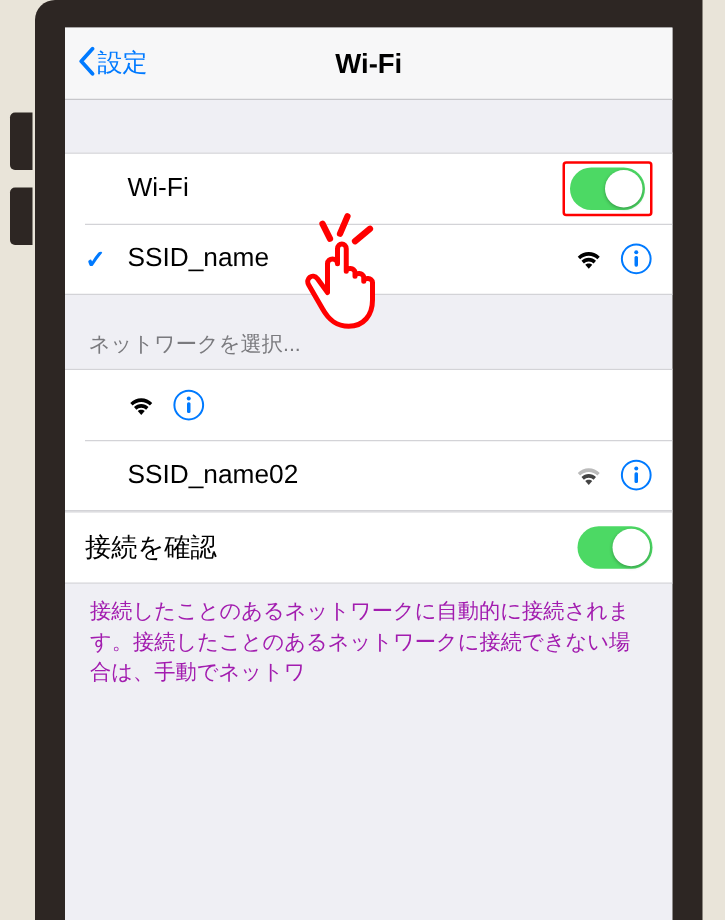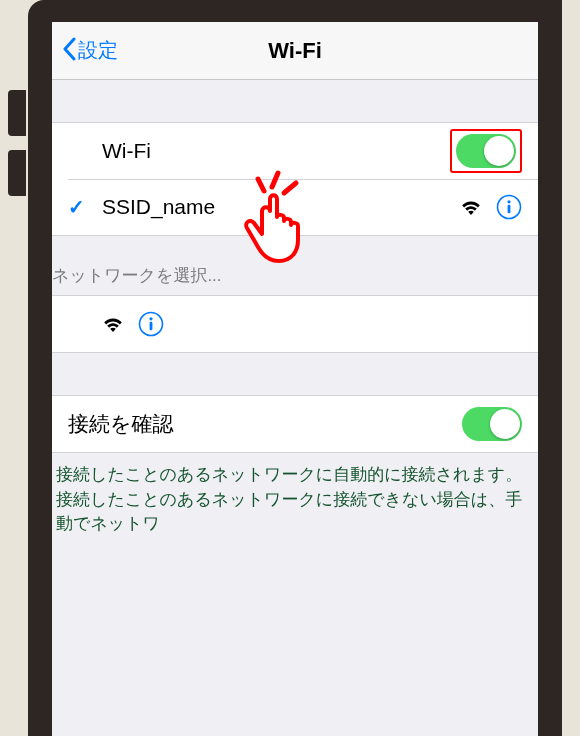--- a/index.html
+++ b/index.html
@@ -65,21 +65,20 @@
     font-weight: 600;
     font-size: 22px;
     color: #000;
     pointer-events: none;
   }
   .content {
     flex: 1;
     overflow: hidden;
   }
   .group {
-    margin-top: 42px;
     background: #fff;
     border-top: 1px solid #d3d3d7;
     border-bottom: 1px solid #d3d3d7;
   }
   .group.first { margin-top: 42px; }
   .row {
     min-height: 56px;
     display: flex;
     align-items: center;
     padding: 0 16px 0 16px;
@@ -128,28 +127,28 @@
     background: #fff;
     border-radius: 50%;
     box-shadow: 0 1px 3px rgba(0,0,0,.3);
   }
   .toggle-highlight {
     border: 2px solid #ff0000;
     padding: 3px 4px;
     border-radius: 3px;
   }
   .section-header {
-    padding: 28px 16px 8px 0;
+    padding: 28px 16px 8px 19px;
     font-size: 17px;
     color: #7a7a7e;
   }
   .footer-text {
-    padding: 10px 4px;
+    padding: 10px 20px;
     font-size: 17px;
-    color: #14532d;
+    color: #a21caf;
     line-height: 1.45;
   }
   .tap-annotation {
     position: absolute;
     pointer-events: none;
   }
 </style>
 </head>
 <body>
 
@@ -225,20 +224,34 @@
             <path d="M11 17 L8.2 13.8 C9 13.1 9.9 12.7 11 12.7 C12.1 12.7 13 13.1 13.8 13.8 Z" fill="#000"></path>
             <path d="M5.2 10.6 C6.8 9.1 8.8 8.2 11 8.2 C13.2 8.2 15.2 9.1 16.8 10.6 L14.9 12.7 C13.8 11.7 12.5 11.1 11 11.1 C9.5 11.1 8.2 11.7 7.1 12.7 Z" fill="#000"></path>
             <path d="M2.2 7.3 C4.6 5 7.6 3.6 11 3.6 C14.4 3.6 17.4 5 19.8 7.3 L17.9 9.4 C16 7.6 13.6 6.5 11 6.5 C8.4 6.5 6 7.6 4.1 9.4 Z" fill="#000"></path>
           </svg>
           <svg class="info-icon" viewBox="0 0 26 26">
             <circle cx="13" cy="13" r="11.5" fill="none" stroke="#007aff" stroke-width="1.6"></circle>
             <circle cx="13" cy="7.8" r="1.6" fill="#007aff"></circle>
             <rect x="11.6" y="10.8" width="2.8" height="8.5" rx="1.2" fill="#007aff"></rect>
           </svg>
         </div>
+        <div class="row">
+          <div class="row-indent"></div>
+          <div class="row-label">SSID_name02</div>
+          <svg class="wifi-icon" viewBox="0 0 22 18">
+            <path d="M11 17 L8.2 13.8 C9 13.1 9.9 12.7 11 12.7 C12.1 12.7 13 13.1 13.8 13.8 Z" fill="#444"></path>
+            <path d="M5.2 10.6 C6.8 9.1 8.8 8.2 11 8.2 C13.2 8.2 15.2 9.1 16.8 10.6 L14.9 12.7 C13.8 11.7 12.5 11.1 11 11.1 C9.5 11.1 8.2 11.7 7.1 12.7 Z" fill="#444"></path>
+            <path d="M2.2 7.3 C4.6 5 7.6 3.6 11 3.6 C14.4 3.6 17.4 5 19.8 7.3 L17.9 9.4 C16 7.6 13.6 6.5 11 6.5 C8.4 6.5 6 7.6 4.1 9.4 Z" fill="#bbb"></path>
+          </svg>
+          <svg class="info-icon" viewBox="0 0 26 26">
+            <circle cx="13" cy="13" r="11.5" fill="none" stroke="#007aff" stroke-width="1.6"></circle>
+            <circle cx="13" cy="7.8" r="1.6" fill="#007aff"></circle>
+            <rect x="11.6" y="10.8" width="2.8" height="8.5" rx="1.2" fill="#007aff"></rect>
+          </svg>
+        </div>
       </div>
 
       <div class="group">
         <div class="row" style="padding-left:16px;">
           <div class="row-label">接続を確認</div>
           <div class="toggle">
             <div class="knob"></div>
           </div>
         </div>
       </div>

